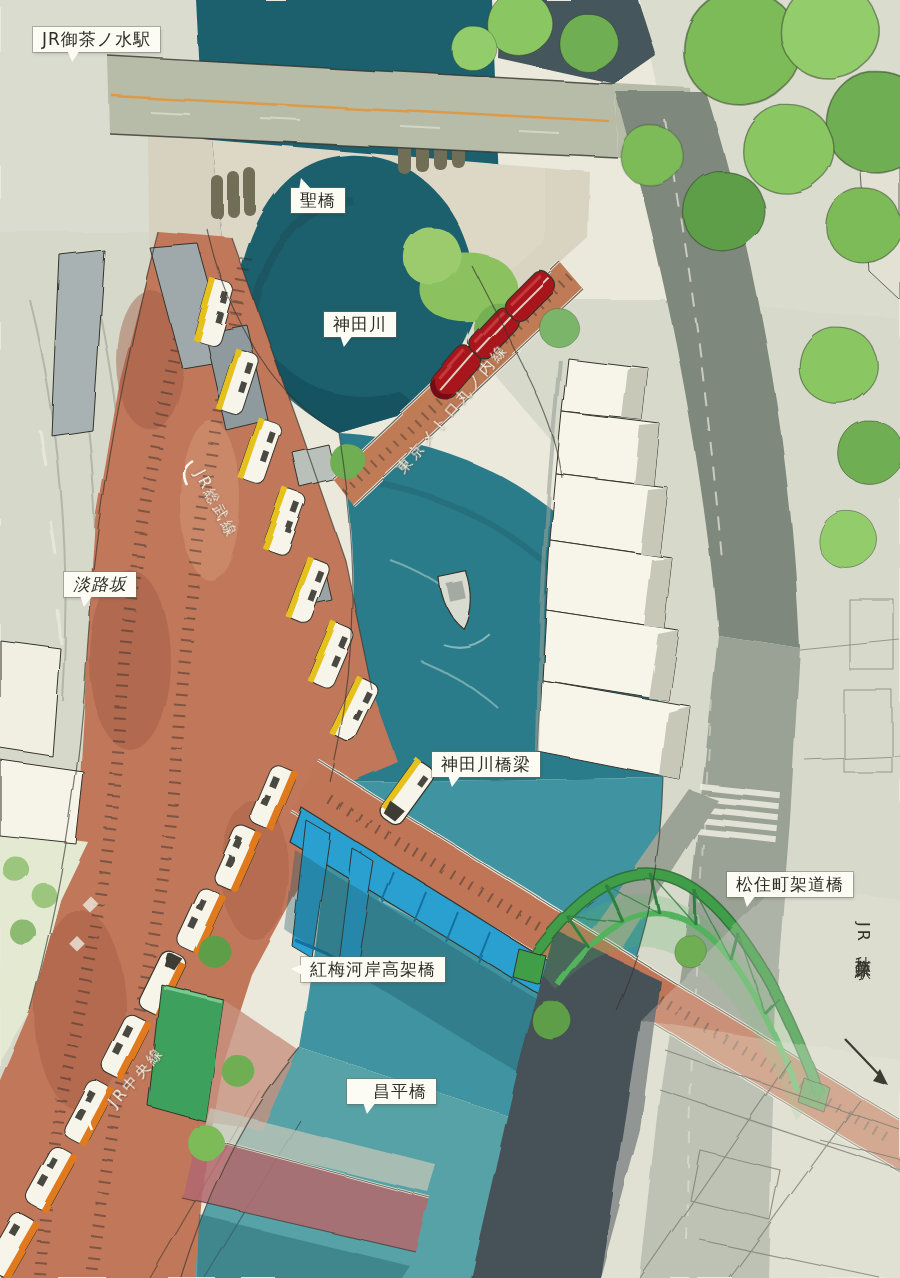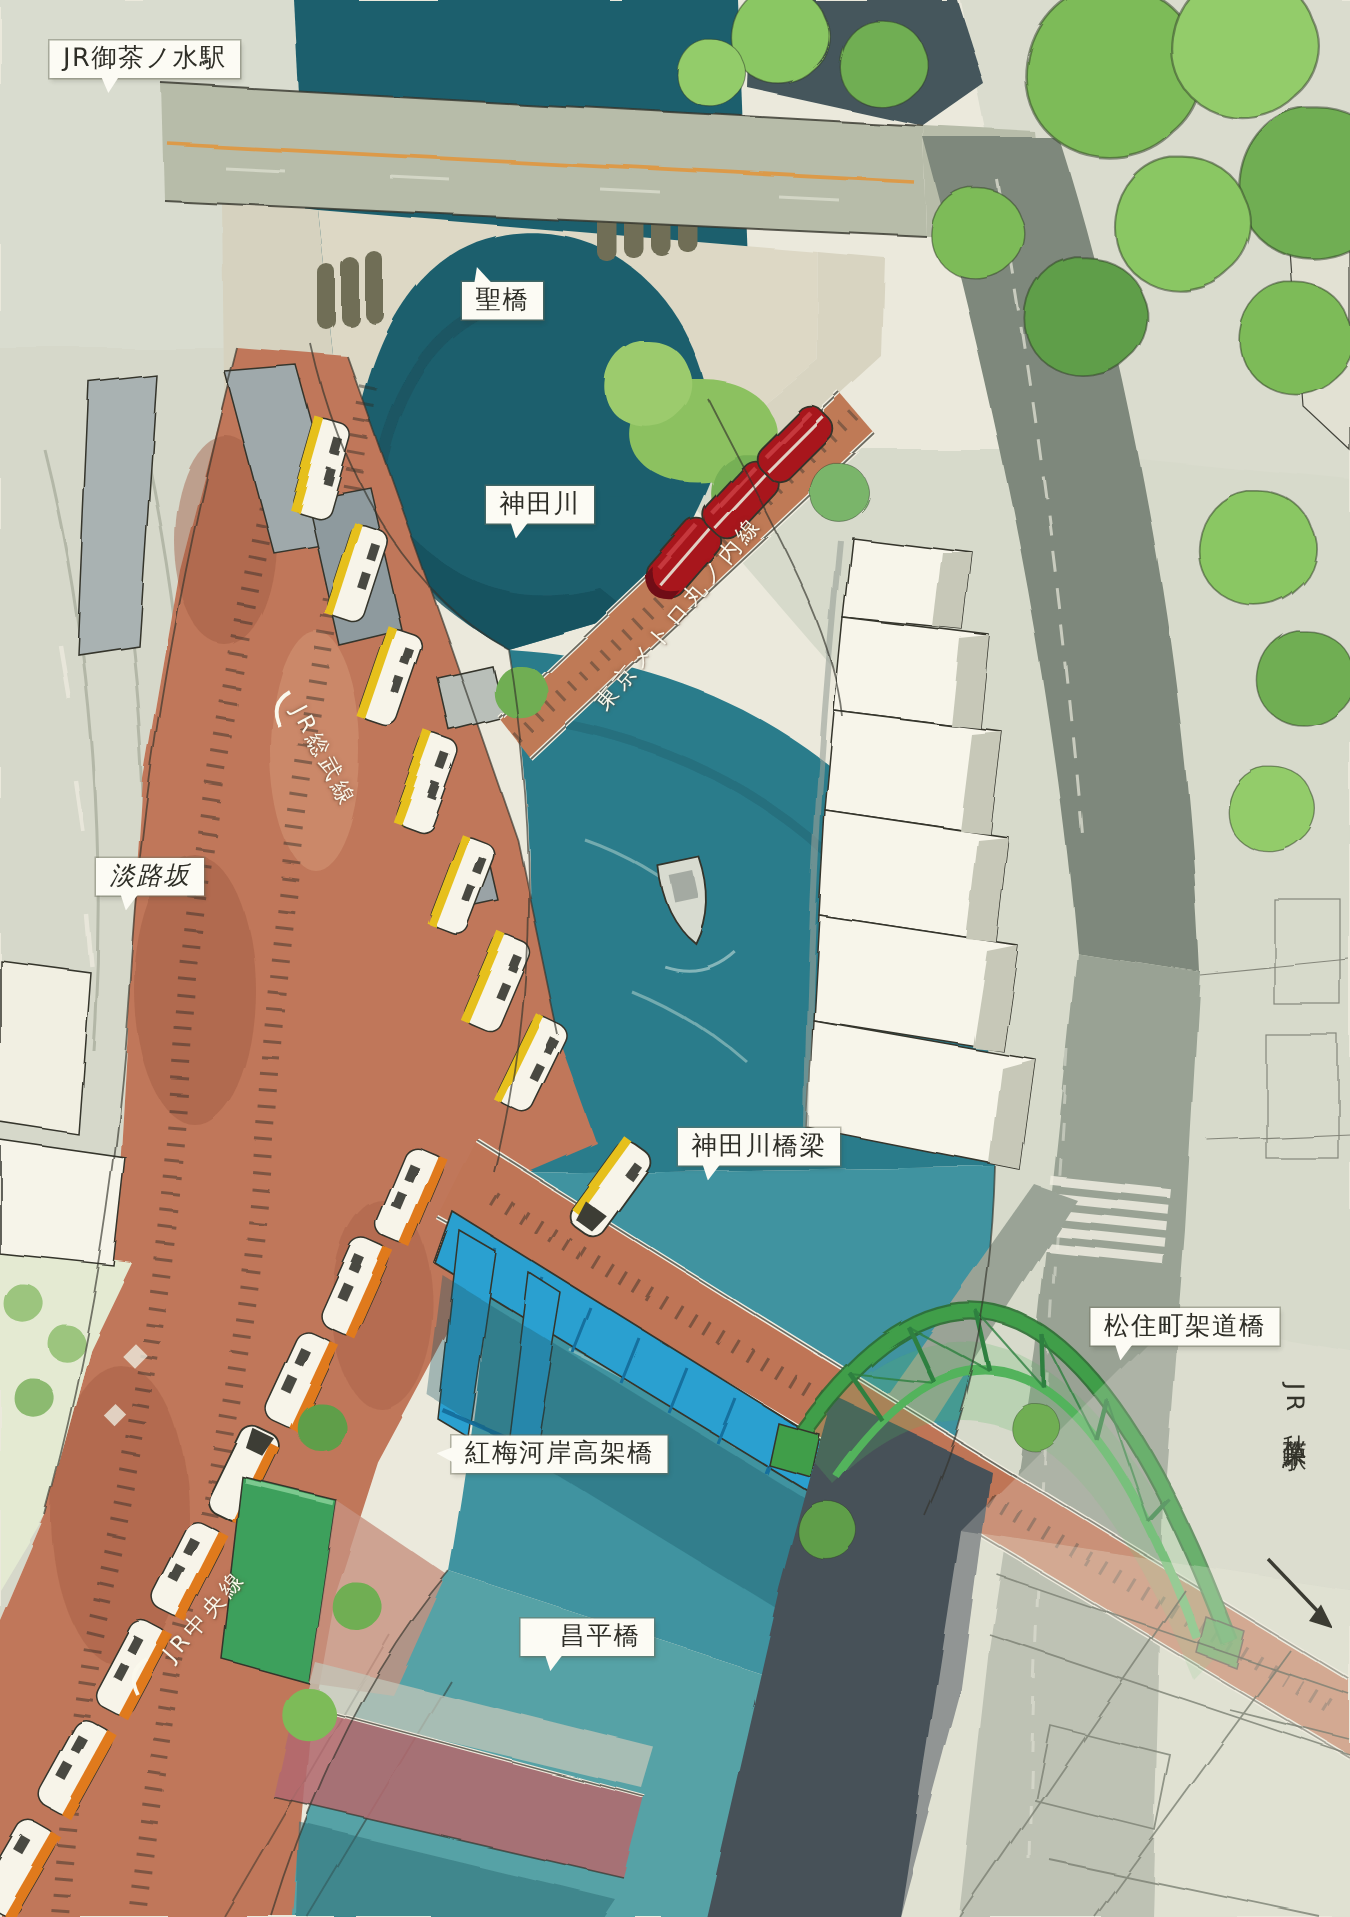--- a/index.html
+++ b/index.html
@@ -401,24 +401,24 @@
       <path d="M98,1106 q-14,8 -6,24" stroke="#faf8ec" stroke-width="2.5" fill="none"></path>
       <g>
         <path d="M846,1040 L884,1080" stroke="#3a3a30" stroke-width="2.2" fill="none"></path>
         <polygon points="888,1085 872,1080 880,1069" fill="#3a3a30"></polygon>
       </g>
     </g>
   </g>
 </svg>
 
 <div class="lbl t-down2" style="left:33px;top:27px;">JR御茶ノ水駅</div>
-<div class="lbl t-up-left" style="left:308px;top:188px;">聖橋</div>
-<div class="lbl t-down" style="left:324px;top:324px;">神田川</div>
+<div class="lbl t-up-left" style="left:291px;top:188px;">聖橋</div>
+<div class="lbl t-down" style="left:324px;top:312px;">神田川</div>
 <div class="lbl t-down" style="left:64px;top:572px;font-style:italic;">淡路坂</div>
-<div class="lbl t-down" style="left:452px;top:752px;">神田川橋梁</div>
+<div class="lbl t-down" style="left:432px;top:752px;">神田川橋梁</div>
 <div class="lbl t-down" style="left:727px;top:861px;margin-top:11px;">松住町架道橋</div>
 <div class="lbl t-left" style="left:301px;top:957px;">紅梅河岸高架橋</div>
 <div class="lbl t-down" style="left:347px;top:1079px;padding-left:26px;">昌平橋</div>
 
 <div class="wtxt" style="left:400px;top:462px;transform:rotate(-50deg);">東京メトロ丸ノ内線</div>
 <div class="wtxt" style="left:198px;top:462px;transform:rotate(62deg);">JR総武線</div>
 <div class="wtxt" style="left:112px;top:1096px;transform:rotate(-49deg);">JR中央線</div>
 <div class="vtxt" style="left:852px;top:922px;">JR秋葉原駅</div>
 
 </div>

